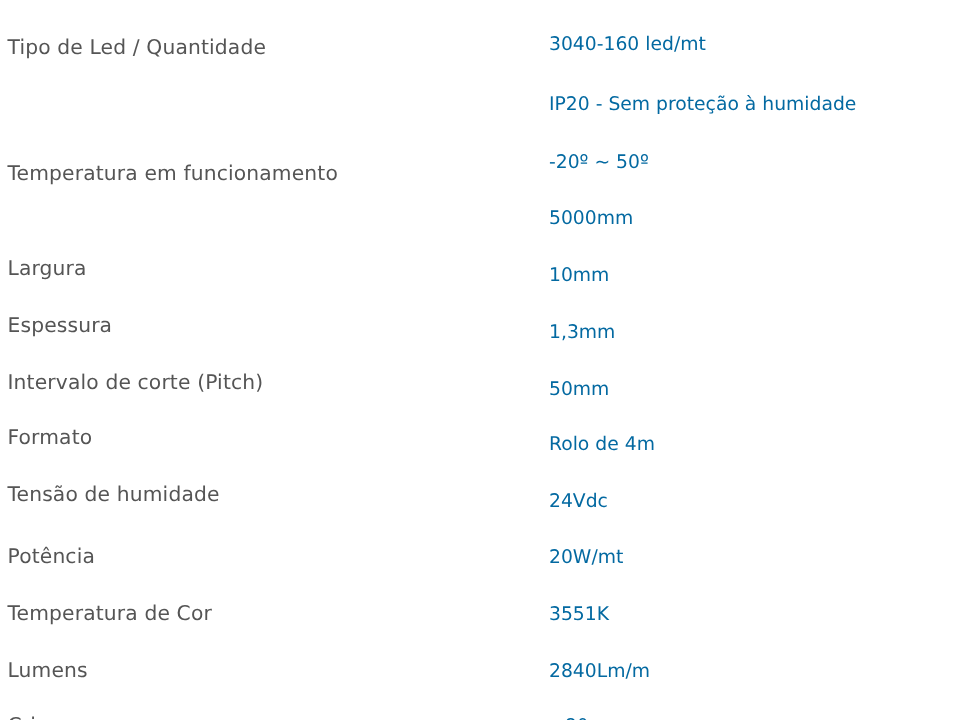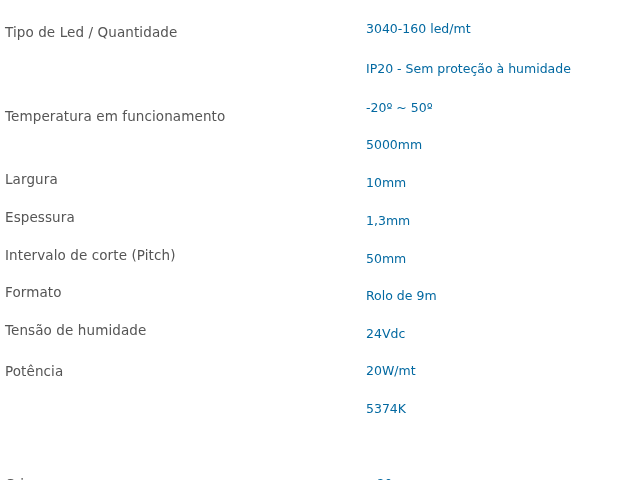--- a/index.html
+++ b/index.html
@@ -80,36 +80,41 @@
     <span class="spec-value" style="top:197px;">1,3mm</span>
   </div>
 
   <div class="spec-row" style="top:0px;">
     <span class="spec-label" style="top:231px;">Intervalo de corte (Pitch)</span>
     <span class="spec-value" style="top:235px;">50mm</span>
   </div>
 
   <div class="spec-row" style="top:0px;">
     <span class="spec-label" style="top:268px;">Formato</span>
-    <span class="spec-value" style="top:272px;">Rolo de 9m</span>
+    <span class="spec-value" style="top:272px;">Rolo de 4m</span>
   </div>
 
   <div class="spec-row" style="top:0px;">
     <span class="spec-label" style="top:306px;">Tensão de humidade</span>
     <span class="spec-value" style="top:310px;">24Vdc</span>
   </div>
 
   <div class="spec-row" style="top:0px;padding-left:28px;">
     <span class="spec-label" style="top:347px;">Potência</span>
     <span class="spec-value" style="top:347px;">20W/mt</span>
   </div>
 
   <div class="spec-row" style="top:0px;">
-    <span class="spec-value" style="top:385px;">5374K</span>
+    <span class="spec-label" style="top:385px;">Temperatura de Cor</span>
+    <span class="spec-value" style="top:385px;">3551K</span>
   </div>
 
+  <div class="spec-row" style="top:0px;">
+    <span class="spec-label" style="top:423px;">Lumens</span>
+    <span class="spec-value" style="top:423px;">2840Lm/m</span>
+  </div>
 
   <div class="spec-row" style="top:0px;">
     <span class="spec-label" style="top:460px;">Cri</span>
     <span class="spec-value" style="top:460px;">&gt;80</span>
   </div>
 
 </div>
 
 </body></html>

